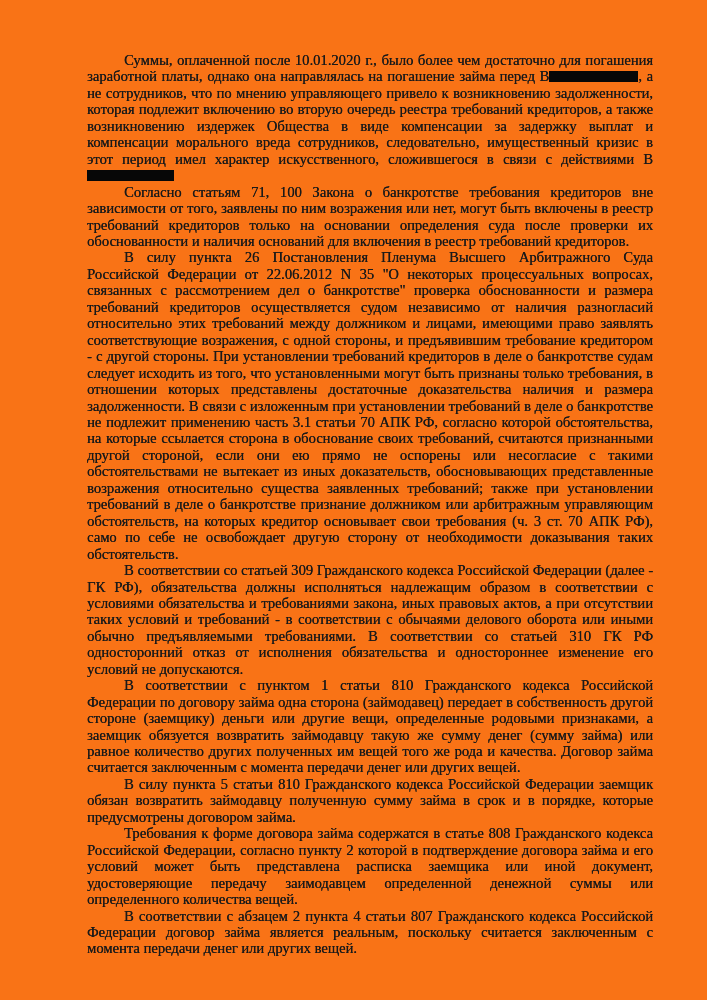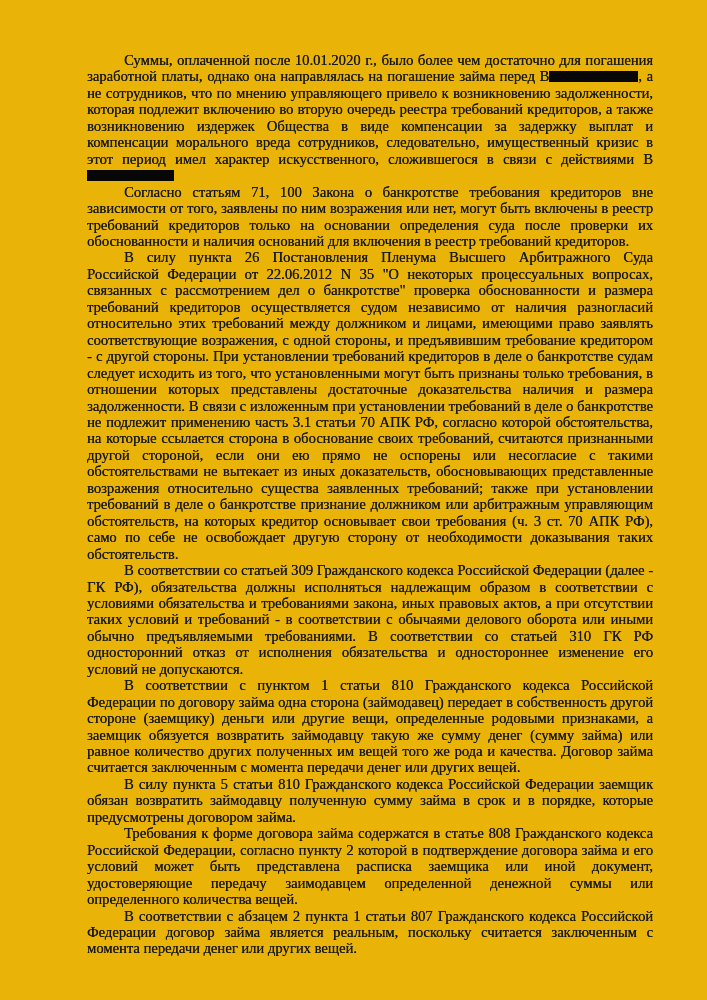--- a/index.html
+++ b/index.html
@@ -4,21 +4,21 @@
 <style>
   html, body {
     margin: 0;
     padding: 0;
     background: #ffffff;
   }
   .page {
     position: relative;
     width: 707px;
     height: 1000px;
-    background: #eab308;
+    background: #f97316;
     overflow: hidden;
     font-family: "Liberation Serif", "DejaVu Serif", serif;
   }
   .document-body {
     position: absolute;
     left: 87px;
     top: 52px;
     width: 566px;
     color: #1a1a1a;
     font-size: 14.6px;
@@ -44,15 +44,15 @@
 
 <div class="page">
   <div class="document-body" style="color: rgb(26, 26, 26);">
       <p><span>Суммы, оплаченной после 10.01.2020 г., было более чем достаточно для погашения заработной платы, однако она направлялась на погашение займа перед В</span><span class="redaction" style="width: 89px; background: rgb(7, 7, 7);"></span><span>, а не сотрудников, что по мнению управляющего привело к возникновению задолженности, которая подлежит включению во вторую очередь реестра требований кредиторов, а также возникновению издержек Общества в виде компенсации за задержку выплат и компенсации морального вреда сотрудников, следовательно, имущественный кризис в этот период имел характер искусственного, сложившегося в связи с действиями В</span><span class="redaction" style="width: 87px; background: rgb(7, 7, 7);"></span></p>
       <p><span>Согласно статьям 71, 100 Закона о банкротстве требования кредиторов вне зависимости от того, заявлены по ним возражения или нет, могут быть включены в реестр требований кредиторов только на основании определения суда после проверки их обоснованности и наличия оснований для включения в реестр требований кредиторов.</span></p>
       <p><span>В силу пункта 26 Постановления Пленума Высшего Арбитражного Суда Российской Федерации от 22.06.2012 N 35 "О некоторых процессуальных вопросах, связанных с рассмотрением дел о банкротстве" проверка обоснованности и размера требований кредиторов осуществляется судом независимо от наличия разногласий относительно этих требований между должником и лицами, имеющими право заявлять соответствующие возражения, с одной стороны, и предъявившим требование кредитором - с другой стороны. При установлении требований кредиторов в деле о банкротстве судам следует исходить из того, что установленными могут быть признаны только требования, в отношении которых представлены достаточные доказательства наличия и размера задолженности. В связи с изложенным при установлении требований в деле о банкротстве не подлежит применению часть 3.1 статьи 70 АПК РФ, согласно которой обстоятельства, на которые ссылается сторона в обоснование своих требований, считаются признанными другой стороной, если они ею прямо не оспорены или несогласие с такими обстоятельствами не вытекает из иных доказательств, обосновывающих представленные возражения относительно существа заявленных требований; также при установлении требований в деле о банкротстве признание должником или арбитражным управляющим обстоятельств, на которых кредитор основывает свои требования (ч. 3 ст. 70 АПК РФ), само по себе не освобождает другую сторону от необходимости доказывания таких обстоятельств.</span></p>
       <p><span>В соответствии со статьей 309 Гражданского кодекса Российской Федерации (далее - ГК РФ), обязательства должны исполняться надлежащим образом в соответствии с условиями обязательства и требованиями закона, иных правовых актов, а при отсутствии таких условий и требований - в соответствии с обычаями делового оборота или иными обычно предъявляемыми требованиями. В соответствии со статьей 310 ГК РФ односторонний отказ от исполнения обязательства и одностороннее изменение его условий не допускаются.</span></p>
       <p><span>В соответствии с пунктом 1 статьи 810 Гражданского кодекса Российской Федерации по договору займа одна сторона (займодавец) передает в собственность другой стороне (заемщику) деньги или другие вещи, определенные родовыми признаками, а заемщик обязуется возвратить займодавцу такую же сумму денег (сумму займа) или равное количество других полученных им вещей того же рода и качества. Договор займа считается заключенным с момента передачи денег или других вещей.</span></p>
       <p><span>В силу пункта 5 статьи 810 Гражданского кодекса Российской Федерации заемщик обязан возвратить займодавцу полученную сумму займа в срок и в порядке, которые предусмотрены договором займа.</span></p>
       <p><span>Требования к форме договора займа содержатся в статье 808 Гражданского кодекса Российской Федерации, согласно пункту 2 которой в подтверждение договора займа и его условий может быть представлена расписка заемщика или иной документ, удостоверяющие передачу заимодавцем определенной денежной суммы или определенного количества вещей.</span></p>
-      <p><span>В соответствии с абзацем 2 пункта 1 статьи 807 Гражданского кодекса Российской Федерации договор займа является реальным, поскольку считается заключенным с момента передачи денег или других вещей.</span></p>
+      <p><span>В соответствии с абзацем 2 пункта 4 статьи 807 Гражданского кодекса Российской Федерации договор займа является реальным, поскольку считается заключенным с момента передачи денег или других вещей.</span></p>
     </div>
 </div>
 
 </body></html>

